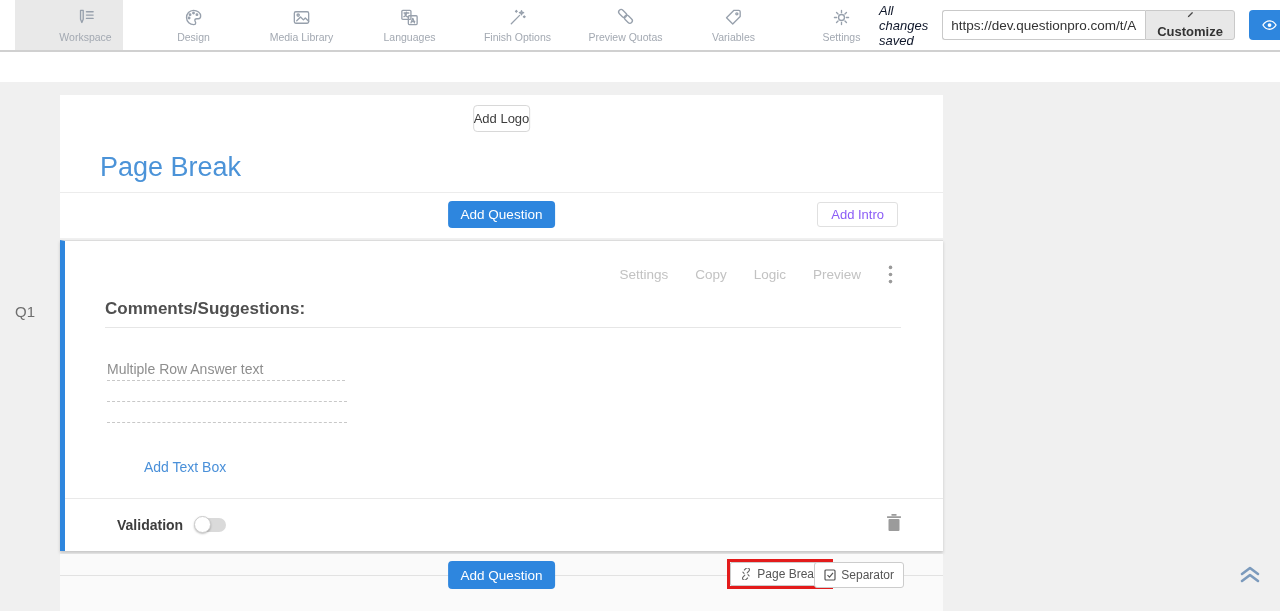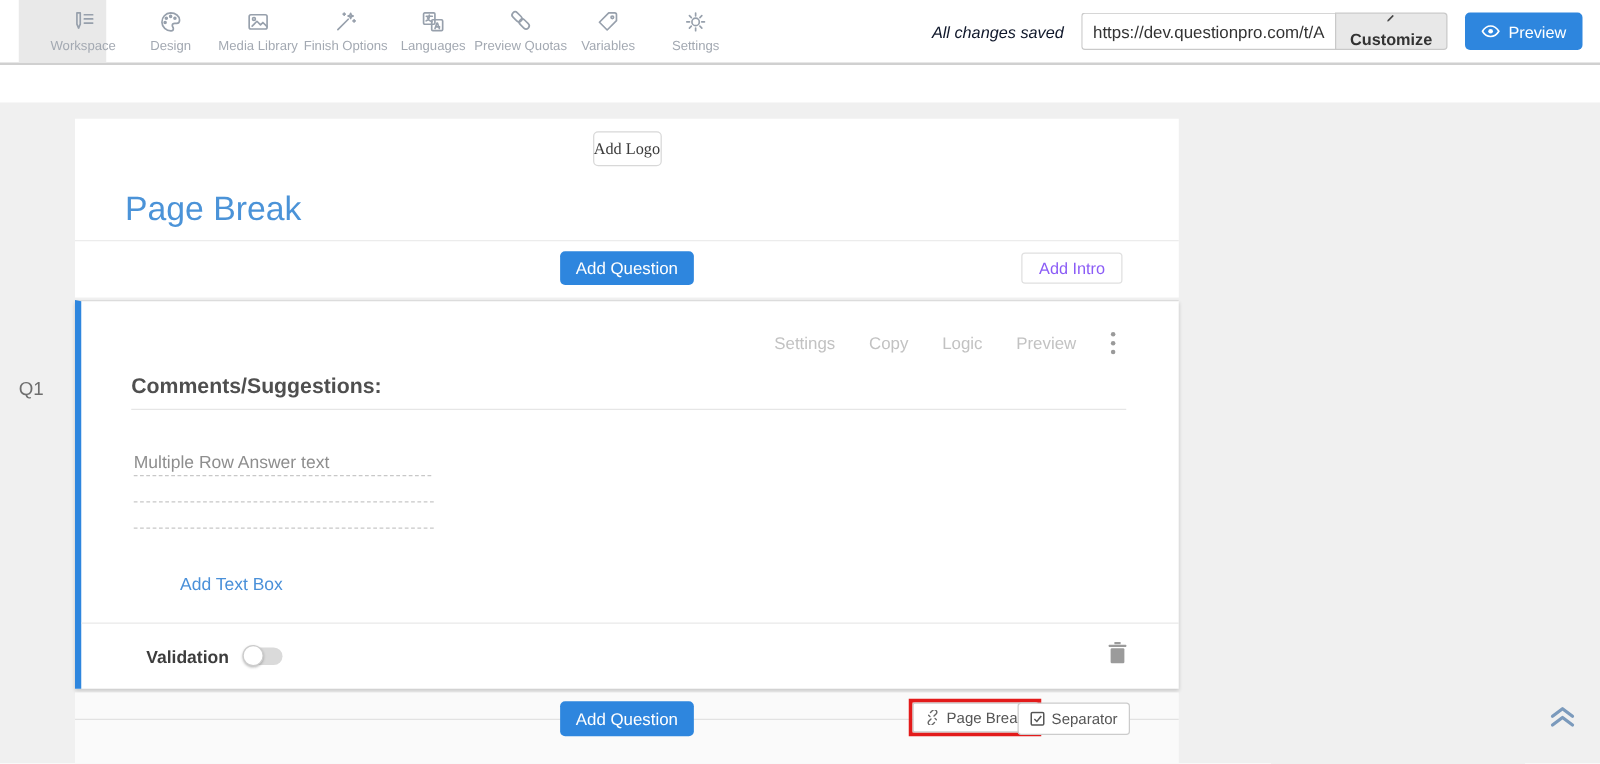--- a/index.html
+++ b/index.html
@@ -15,21 +15,21 @@
   .nav-right { display:flex; gap:28px; align-items:center; }
   .nav-link { font-size:13.5px; font-weight:700; color:#176aa8; cursor:pointer; display:flex; align-items:center; }
   .caret { display:inline-block; margin-left:6px; width:0; height:0;
            border-left:4px solid transparent; border-right:4px solid transparent;
            border-top:5px solid #176aa8; }
 
   
   .toolbar { height:52px; display:flex; justify-content:space-between; align-items:stretch;
              background:#fff; border-bottom:2px solid #d0d0d0; padding-left:15px; }
   .tool-items { display:flex; }
-  .tool-item { width:70px; display:flex; flex-direction:column; align-items:center;
+  .tool-item { width:108px; display:flex; flex-direction:column; align-items:center;
                justify-content:center; gap:3px; cursor:pointer;padding-left:33px; }
   .tool-item.active { background:#e9e9e9; }
   .ticon { height:21px; display:flex; align-items:center; }
   .tlabel { font-size:10.5px; color:#a3a9b2; white-space:nowrap; }
   .toolbar-right { display:flex; align-items:center; gap:14px; padding-right:14px; }
   .saved { font-style:italic; font-size:13px; color:#0f172a; margin-right:0; }
   .url-group { display:flex; height:30px; }
   .url-input { width:203px; border:1px solid #c9c9c9; border-right:none; border-radius:3px 0 0 3px;
                padding:0 8px; font-size:13.5px; color:#333; font-family:inherit; outline:none; }
   .customize { display:flex; align-items:center; gap:6px; background:#e8e8e8; border:1px solid #c9c9c9;
@@ -40,21 +40,21 @@
                  cursor:pointer; font-family:inherit; }
 
   
   .content { position:absolute; top:82px; left:0; right:0; bottom:0; background:#f0f0f0; }
   .container { position:absolute; left:60px; top:13px; width:883px; }
 
   .card { background:#fff; position:relative; }
   .header-card { height:143px; }
   .add-logo { position:absolute; top:10px; left:50%; transform:translateX(-50%);
               background:#fff; border:1px solid #d8d8d8; border-radius:4px; padding:5px 0;
-              font-size:13px; color:#3c3c3c; cursor:pointer; font-family:Liberation Serif, serif; }
+              font-size:13px; color:#3c3c3c; cursor:pointer; font-family:Liberation Sans, sans-serif; }
   .survey-title { position:absolute; top:57px; left:40px; font-size:27px; font-weight:400;
                   color:#4b93d8; cursor:text; }
   .header-footer { position:absolute; bottom:0; left:0; right:0; height:46px; border-top:1px solid #ececec; }
   .btn-primary { background:#2e86de; color:#fff; border:none; border-radius:4px; font-size:13.5px;
                  padding:6px 13px; cursor:pointer; font-family:inherit; }
   .add-q-top { position:absolute; left:50%; transform:translateX(-50%); top:8px; }
   .add-intro { position:absolute; right:45px; top:9px; background:#fff; border:1px solid #e0e0e0;
                border-radius:3px; color:#8b5cf6; font-size:13px; padding:4px 13px; cursor:pointer;
                font-family:inherit; }
 
@@ -134,40 +134,40 @@
               <rect x="3.5" y="5" width="15" height="12" rx="1.5"></rect>
               <circle cx="7.5" cy="8.5" r="1.2"></circle>
               <path d="M6 14.5l4-4 3 3 2-2 3.5 3.5"></path>
             </svg>
         </span>
         <span class="tlabel">Media Library</span>
       </div>
       <div class="tool-item">
         <span class="ticon">
           <svg class="oicon" width="21" height="21" viewBox="0 0 22 22">
+              <rect x="3" y="3.5" width="9.5" height="9.5" rx="1"></rect>
+              <rect x="9.8" y="9.2" width="9.2" height="9.2" rx="1"></rect>
+              <path d="M5.3 6.3h5M7.8 5.3v1c0 1.8-1.2 3.2-2.6 3.8M6.3 7.6c.7 1.6 2 2.8 3.8 3.3"></path>
+              <path d="M12.6 16.6l1.6-4.6h.4l1.6 4.6M13.2 15.2h3.2"></path>
+            </svg>
+        </span>
+        <span class="tlabel">Languages</span>
+      </div>
+      <div class="tool-item">
+        <span class="ticon">
+          <svg class="oicon" width="21" height="21" viewBox="0 0 22 22">
               <line x1="4.5" y1="17.5" x2="13.2" y2="8.8"></line>
               <path d="M15.2 3.8l.6 1.6 1.6.6-1.6.6-.6 1.6-.6-1.6-1.6-.6 1.6-.6z"></path>
               <line x1="17.2" y1="10.2" x2="19" y2="10.2"></line>
               <line x1="18.1" y1="9.3" x2="18.1" y2="11.1"></line>
               <line x1="9.8" y1="3.6" x2="9.8" y2="5.4"></line>
               <line x1="8.9" y1="4.5" x2="10.7" y2="4.5"></line>
             </svg>
         </span>
         <span class="tlabel">Finish Options</span>
-      </div>
-      <div class="tool-item">
-        <span class="ticon">
-          <svg class="oicon" width="21" height="21" viewBox="0 0 22 22">
-              <rect x="3" y="3.5" width="9.5" height="9.5" rx="1"></rect>
-              <rect x="9.8" y="9.2" width="9.2" height="9.2" rx="1"></rect>
-              <path d="M5.3 6.3h5M7.8 5.3v1c0 1.8-1.2 3.2-2.6 3.8M6.3 7.6c.7 1.6 2 2.8 3.8 3.3"></path>
-              <path d="M12.6 16.6l1.6-4.6h.4l1.6 4.6M13.2 15.2h3.2"></path>
-            </svg>
-        </span>
-        <span class="tlabel">Languages</span>
       </div>
       <div class="tool-item">
         <span class="ticon">
           <svg class="oicon" width="21" height="21" viewBox="0 0 22 22">
               <rect x="3.2" y="4.2" width="9.6" height="5.2" rx="2.6" transform="rotate(45 8 6.8)"></rect>
               <rect x="9.2" y="10.2" width="9.6" height="5.2" rx="2.6" transform="rotate(45 14 12.8)"></rect>
             </svg>
         </span>
         <span class="tlabel">Preview Quotas</span>
       </div>

